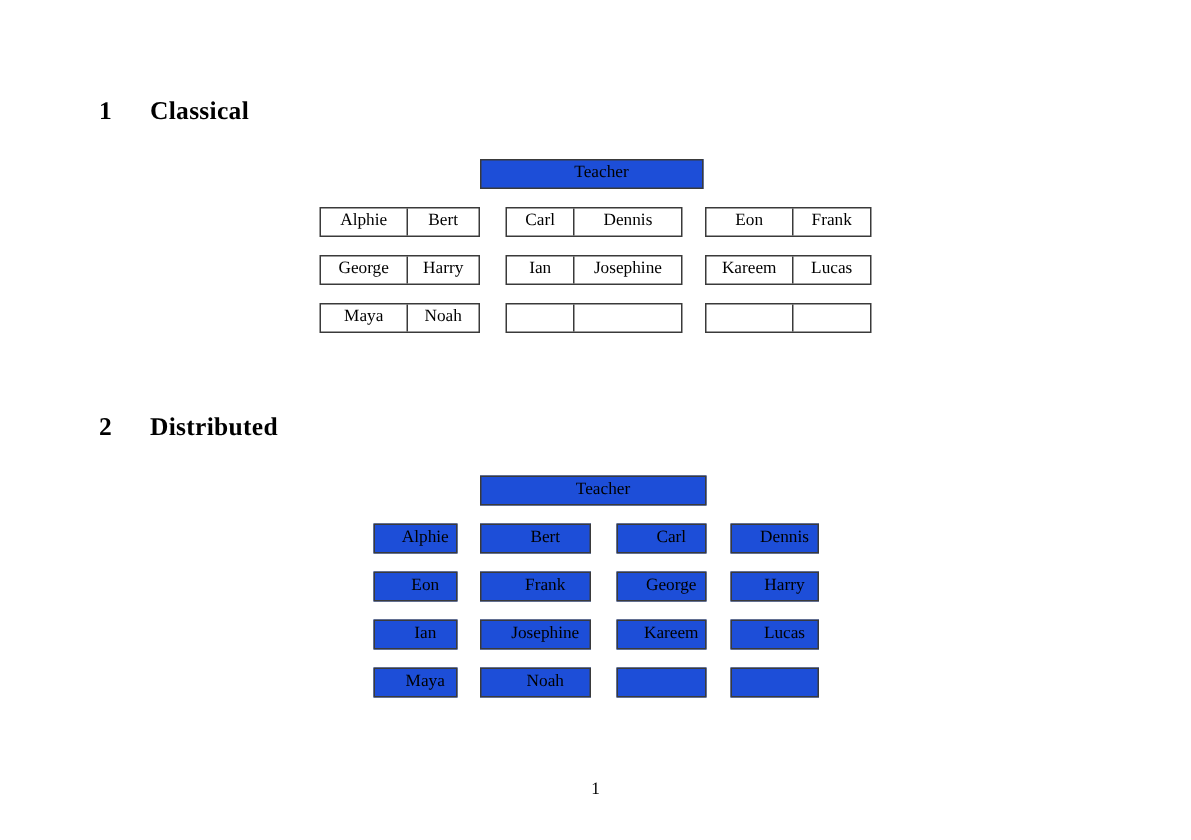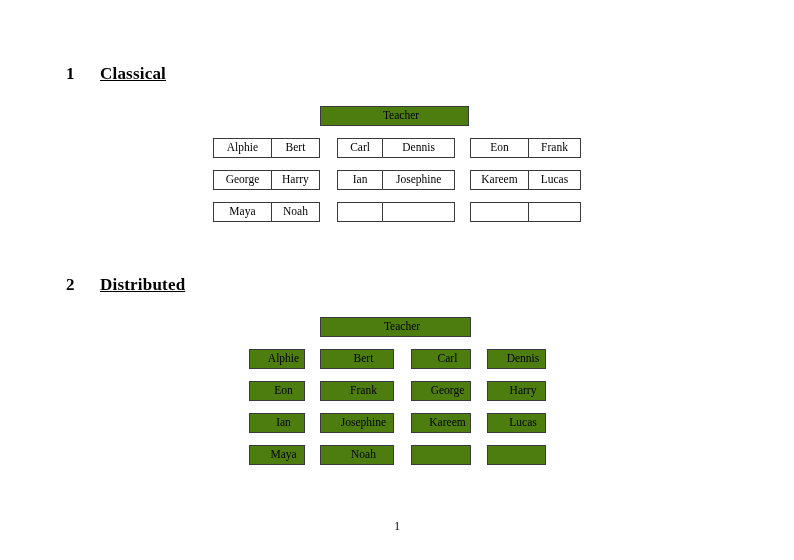--- a/index.html
+++ b/index.html
@@ -31,32 +31,31 @@
     font-size: 17px;
     letter-spacing: 0.2px;
     white-space: nowrap;
   }
   .section-heading .sec-num {
     width: 34px;
     display: inline-block;
   }
   .section-heading .sec-title {
     display: inline-block;
-    text-decoration: underline;
   }
 
   #heading-classical   { left: 66px; top: 64px; }
   #heading-distributed { left: 66px; top: 275px; }
 
   
   .box {
     position: absolute;
     box-sizing: border-box;
     border: 1px solid #3a3a3a;
-    background: #4d7c0f;
+    background: #1d4ed8;
     height: 20px;
     display: flex;
     align-items: center;
     justify-content: center;
     font-size: 11.5px;
     line-height: 1;
     white-space: nowrap;
     overflow: hidden;
     padding-left: 13px;
   }

